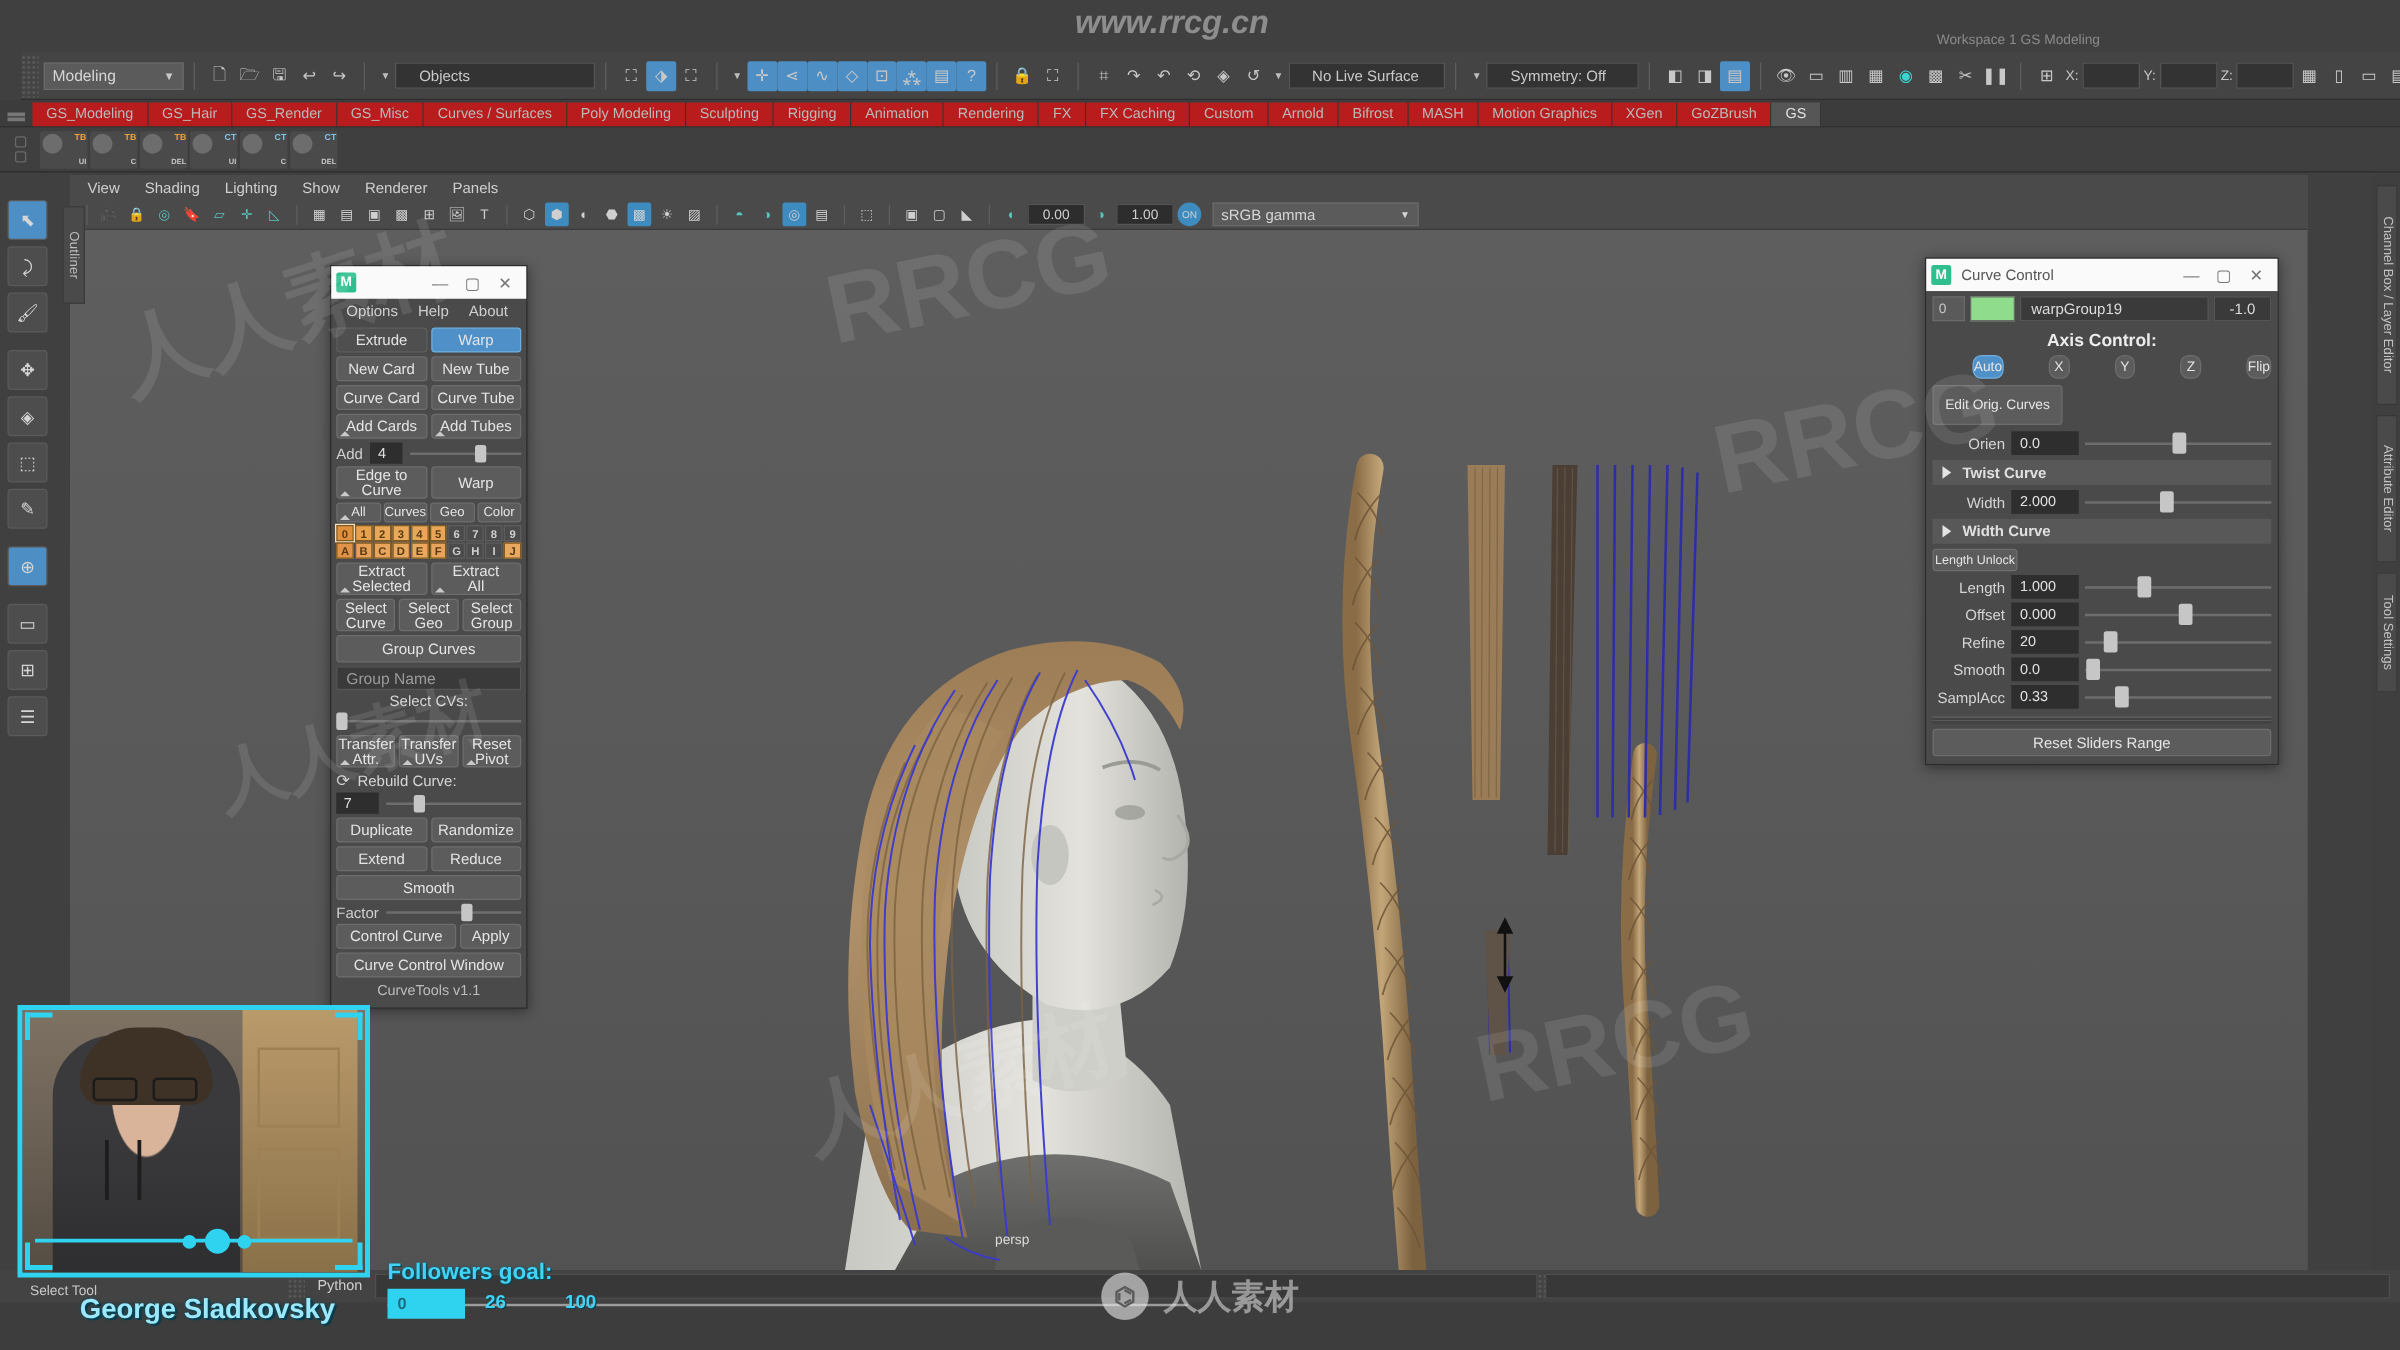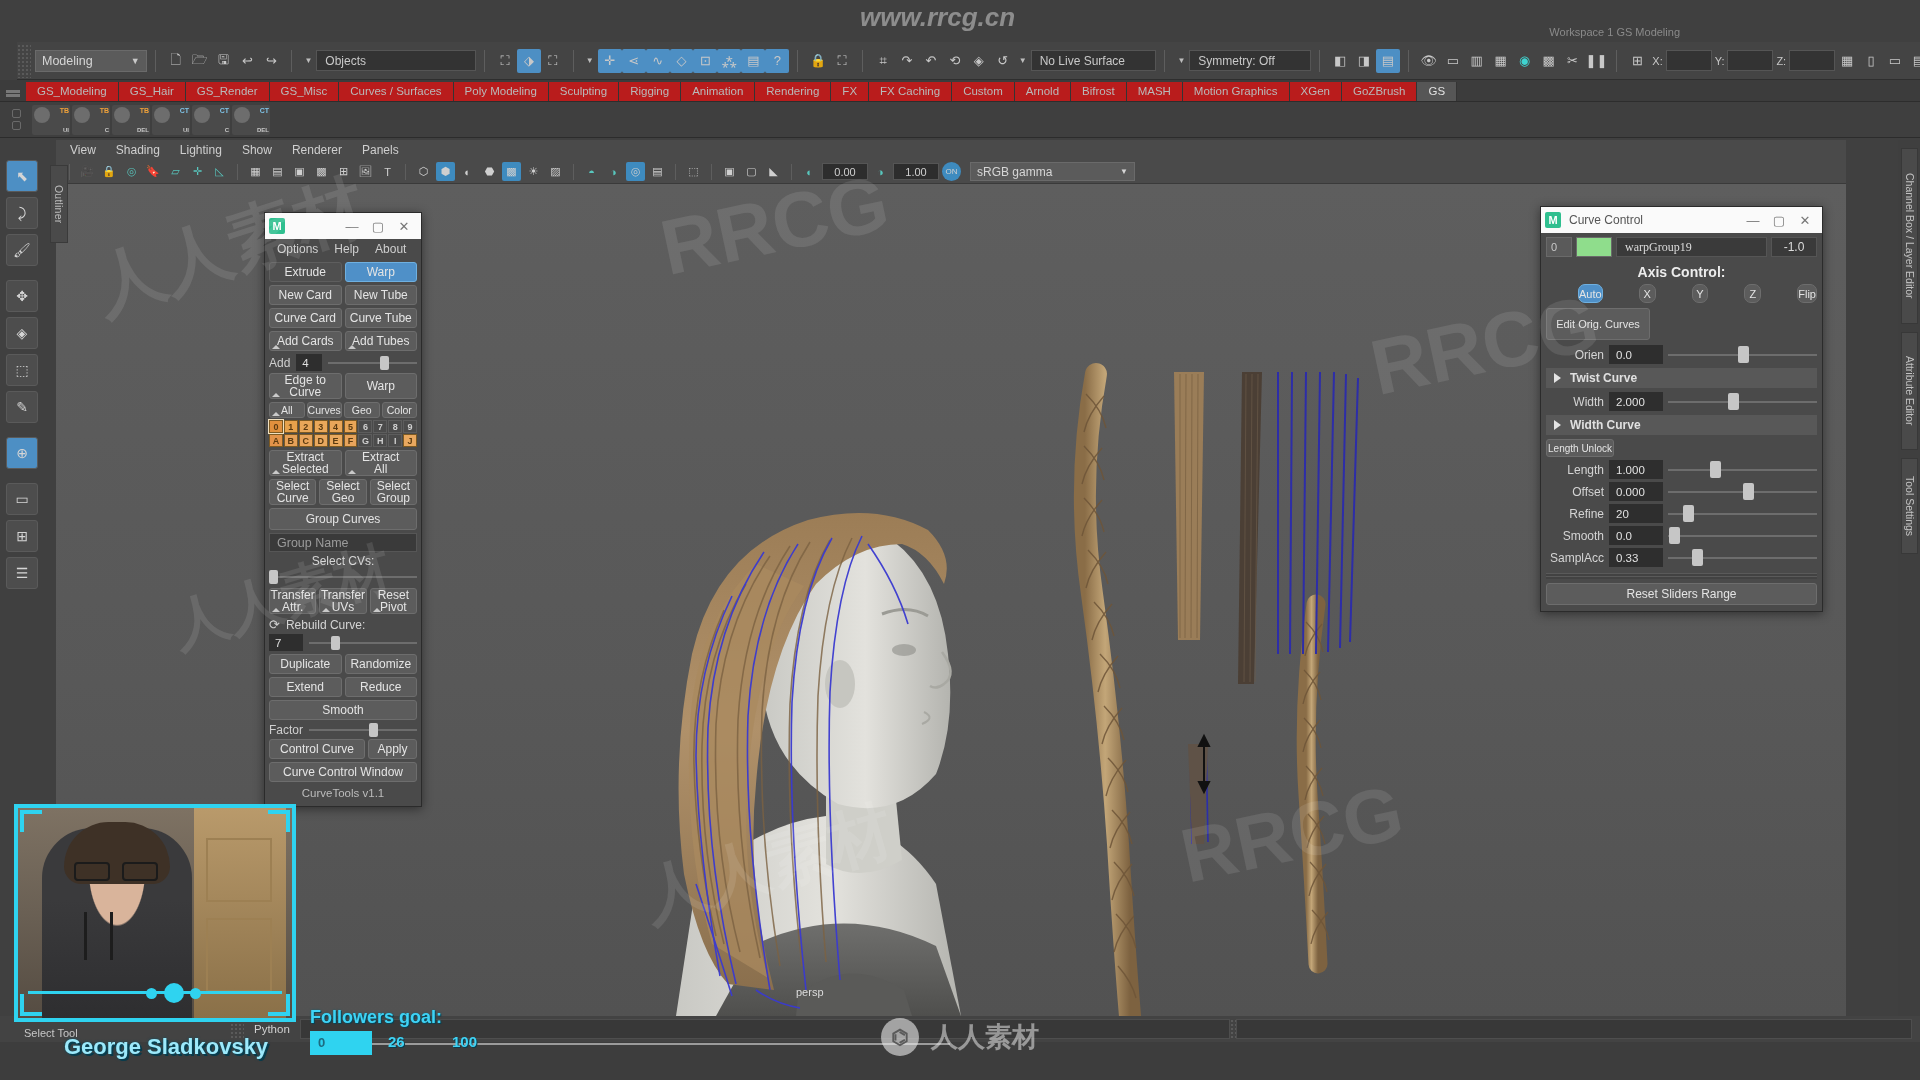--- a/index.html
+++ b/index.html
@@ -27,21 +27,21 @@
   .dots { width:14px; height:34px; background:
      radial-gradient(circle, #606060 1px, transparent 1.2px) 0 0/4px 4px; opacity:.8; }
   .combo { height:22px; background:#5b5b5b; border:1px solid #6a6a6a; color:#d6d6d6;
      font-size:12.5px; display:flex; align-items:center; padding:0 6px; position:relative; }
   .combo .arr { margin-left:auto; padding-left:10px; color:#c9c9c9; font-size:9px; }
   .sep { width:1px; height:22px; background:#5e5e5e; margin:0 8px; }
   .tbtn { width:24px; height:24px; display:flex; align-items:center; justify-content:center;
      color:#c8c8c8; font-size:13px; }
   .tbtn.on { background:#4d8fc4; border-radius:2px; }
   .field { height:21px; background:#333; border:1px solid #555; color:#c9c9c9;
-     font-size:12px; display:flex; align-items:center; padding:0 8px; }
+     font-size:12px; display:flex; align-items:center; padding:0 18px; }
   .mini-arrow { color:#bdbdbd; font-size:8px; padding:0 4px; }
 
   
   .shelf-tabs { position:absolute; left:0; top:80px; width:1920px; height:22px;
      background:#3c3c3c; display:flex; align-items:flex-end; border-bottom:1px solid #2d2d2d;}
   .shelf-tabs .handle { width:26px; height:20px; display:flex; align-items:center;
      justify-content:center;}
   .shelf-tabs .handle i { display:block; width:14px; height:3px; background:#777;
      box-shadow:0 4px 0 #777; }
   .stab { font-size:11.5px; color:#b9b9b9; padding:3px 11px 4px 11px; background:#b91c1c;
@@ -143,21 +143,21 @@
      font-size:12.5px; display:flex; align-items:center; padding:0 7px; }
   .ct-center { text-align:center; font-size:12px; color:#d5d5d5; padding:2px 0;}
 
   
   .cc-body { padding:4px 5px 6px 5px; background:#4a4a4a;}
   .cc-top { display:flex; gap:4px; align-items:center; margin-bottom:4px;}
   .cc-idx { width:26px; height:20px; background:#5a5a5a; border:1px solid #6a6a6a;
      color:#c8c8c8; font-size:11px; display:flex; align-items:center; padding-left:4px;}
   .cc-color { width:36px; height:20px; background:#8fdd8c; border:1px solid #6a6a6a;}
   .cc-name { flex:1; height:20px; background:#3a3a3a; border:1px solid #555; color:#dcdcdc;
-     font-size:12px; display:flex; align-items:center; padding:0 8px;font-family:Liberation Serif, serif;}
+     font-size:12px; display:flex; align-items:center; padding:0 8px;}
   .cc-val { width:46px; height:20px; background:#3a3a3a; border:1px solid #555;
      color:#dcdcdc; font-size:12px; display:flex; align-items:center;
      justify-content:center;}
   .cc-axis-title { text-align:center; font-size:14px; font-weight:bold; color:#ececec;
      padding:3px 0 4px 0;}
   .cc-axis-row { display:flex; gap:4px; margin-bottom:5px;}
   .cc-axis-row .btn { border-radius:7px; font-size:11px; height:19px;margin-left:32px;}
   .cc-section { background:#585858; color:#e0e0e0; font-size:12px; font-weight:bold;
      height:20px; display:flex; align-items:center; padding-left:8px; margin:4px 0;}
   .cc-section .tri { border-left:7px solid #e3e3e3; border-top:5px solid transparent;

